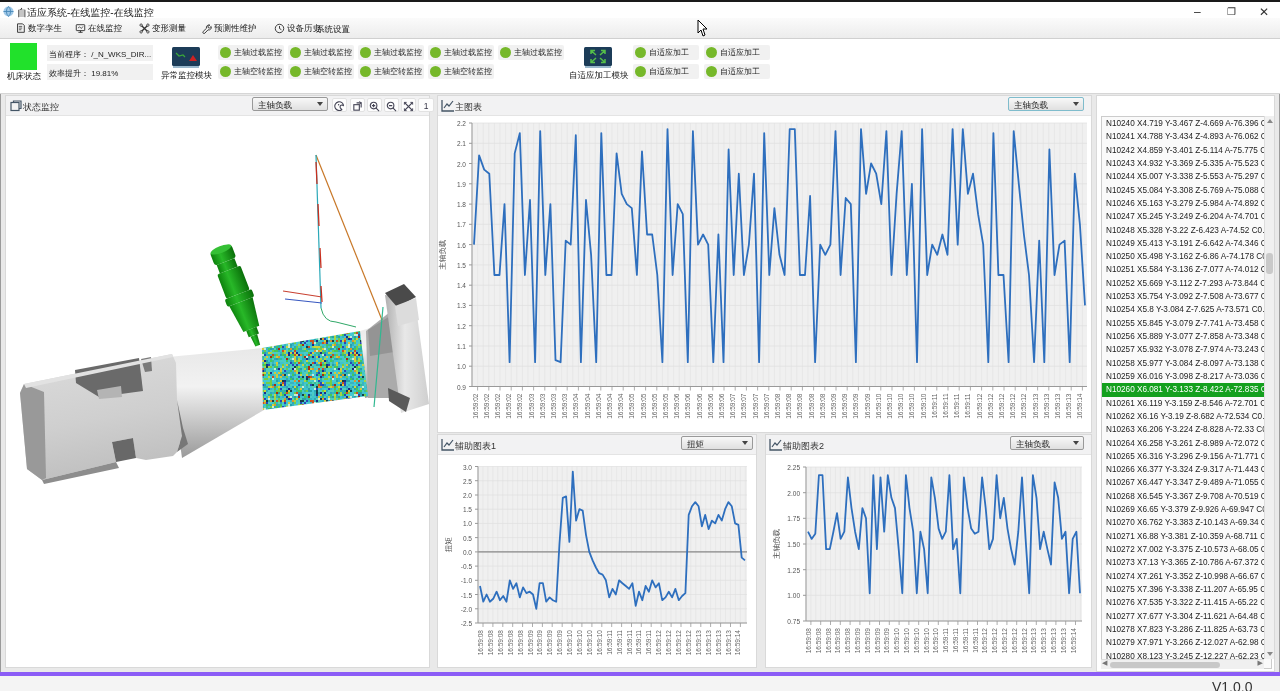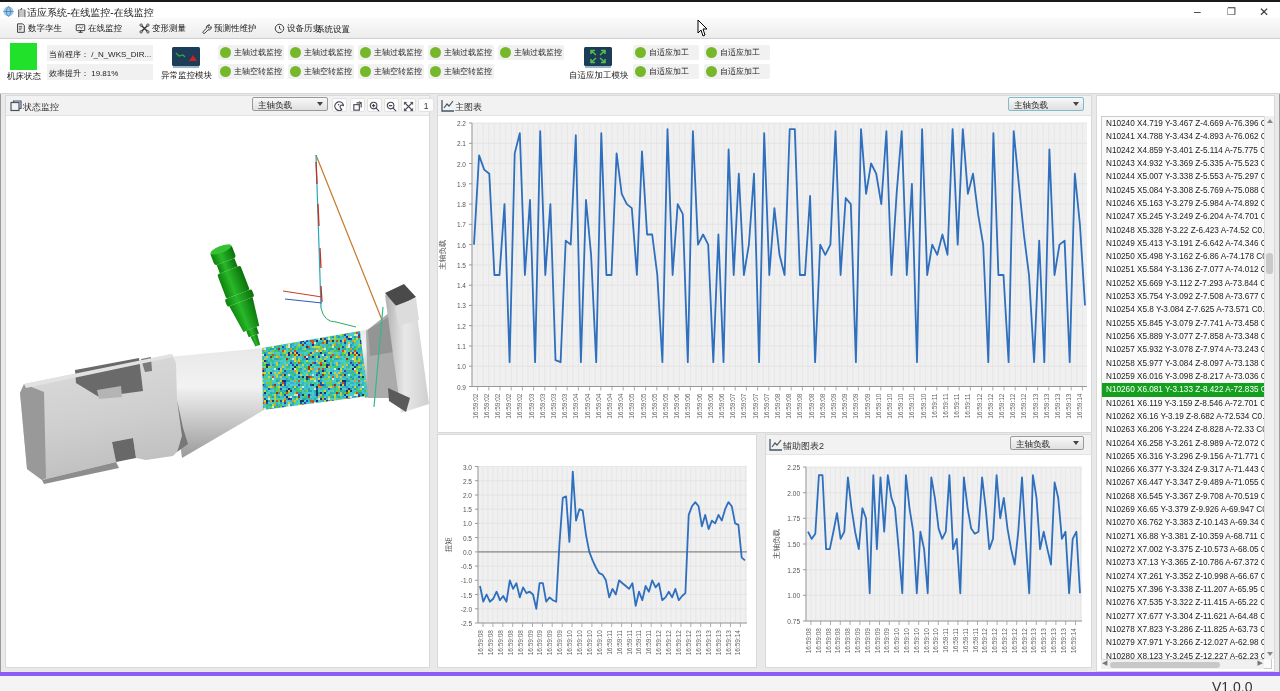--- a/index.html
+++ b/index.html
@@ -1287,20 +1287,28 @@
       <line x1="633.2" y1="270.5" x2="633.2" y2="274.5" stroke="#999" stroke-width="0.8"></line>
       <text x="633.2" y="277.5" font-size="6.5" fill="#666" transform="rotate(-90 633.2 277.5)" text-anchor="end">16:59:13</text>
       <line x1="644.4" y1="270.5" x2="644.4" y2="274.5" stroke="#999" stroke-width="0.8"></line>
       <text x="644.4" y="277.5" font-size="6.5" fill="#666" transform="rotate(-90 644.4 277.5)" text-anchor="end">16:59:14</text>
       <text x="7" y="138.75" font-size="7.5" fill="#444" transform="rotate(-90 7 138.75)" text-anchor="middle">主轴负载</text>
       <polyline points="36.0,128.6 41.1,39.4 46.2,53.6 51.3,57.7 56.4,159.0 61.5,159.0 66.5,88.1 71.6,246.2 76.7,37.4 81.8,17.1 86.9,159.0 92.0,84.0 97.1,246.2 102.2,15.1 107.3,159.0 112.4,88.1 117.5,244.2 122.6,246.2 127.7,124.6 132.7,128.6 137.8,19.2 142.9,246.2 148.0,84.0 153.1,138.8 158.2,246.2 163.3,17.1 168.4,159.0 173.5,159.0 178.6,37.4 183.7,77.9 188.8,88.1 193.8,92.1 198.9,159.0 204.0,35.4 209.1,118.5 214.2,118.5 219.3,159.0 224.4,246.2 229.5,13.1 234.6,159.0 239.7,88.1 244.8,98.2 249.8,246.2 254.9,15.1 260.0,128.6 265.1,118.5 270.2,128.6 275.3,246.2 280.4,118.5 285.5,246.2 290.6,33.4 295.7,159.0 300.8,57.7 305.9,159.0 310.9,128.6 316.0,57.7 321.1,246.2 326.2,17.1 331.3,159.0 336.4,92.1 341.5,138.8 346.6,159.0 351.7,13.1 356.8,13.1 361.9,159.0 367.0,159.0 372.1,80.0 377.1,246.2 382.2,128.6 387.3,138.8 392.4,128.6 397.5,15.1 402.6,159.0 407.7,82.0 412.8,88.1 417.9,246.2 423.0,13.1 428.1,77.9 433.1,47.5 438.2,57.7 443.3,88.1 448.4,15.1 453.5,159.0 458.6,77.9 463.7,15.1 468.8,159.0 473.9,67.8 479.0,246.2 484.1,13.1 489.2,159.0 494.2,128.6 499.3,138.8 504.4,118.5 509.5,138.8 514.6,13.1 519.7,128.6 524.8,13.1 529.9,77.9 535.0,57.7 540.1,98.2 545.2,128.6 550.3,246.2 555.4,17.1 560.4,159.0 565.5,159.0 570.6,246.2 575.7,15.1 580.8,67.8 585.9,118.5 591.0,159.0 596.1,246.2 601.2,124.6 606.3,246.2 611.4,33.4 616.5,159.0 621.5,128.6 626.6,124.6 631.7,246.2 636.8,57.7 641.9,108.3 647.0,189.4" fill="none" stroke="#2e6fbe" stroke-width="1.8" stroke-linejoin="round"></polyline>
     </svg>
 </div>
 
 <div class="panel" style="left:437px;top:434px;width:320px;height:234px;">
+ <div class="phead">
+  <svg style="position:absolute;left:3px;top:4px" width="13" height="12" viewBox="0 0 13 12">
+        <path d="M1 0v11h12" fill="none" stroke="#456" stroke-width="1.3"></path>
+        <path d="M3 8l3-4 2 2 4-5" fill="none" stroke="#456" stroke-width="1.2"></path>
+      </svg>
+  <span class="ttl">辅助图表1</span>
+  <div class="dd" style="left:243px;top:1px;width:72px;">扭矩<span class="ar"></span></div>
+ </div>
  <svg style="position:absolute;left:0;top:20px" width="318" height="212" viewBox="0 0 318 212">
       <rect x="40" y="11.5" width="269" height="156.5" fill="#f0f0f0"></rect>
       <path d="M40.0 11.5V168 M45.0 11.5V168 M49.9 11.5V168 M54.9 11.5V168 M59.8 11.5V168 M64.8 11.5V168 M69.7 11.5V168 M74.7 11.5V168 M79.6 11.5V168 M84.6 11.5V168 M89.5 11.5V168 M94.5 11.5V168 M99.4 11.5V168 M104.4 11.5V168 M109.3 11.5V168 M114.3 11.5V168 M119.2 11.5V168 M124.2 11.5V168 M129.1 11.5V168 M134.1 11.5V168 M139.0 11.5V168 M144.0 11.5V168 M148.9 11.5V168 M153.8 11.5V168 M158.8 11.5V168 M163.7 11.5V168 M168.7 11.5V168 M173.6 11.5V168 M178.6 11.5V168 M183.5 11.5V168 M188.5 11.5V168 M193.4 11.5V168 M198.4 11.5V168 M203.3 11.5V168 M208.3 11.5V168 M213.2 11.5V168 M218.2 11.5V168 M223.1 11.5V168 M228.1 11.5V168 M233.0 11.5V168 M238.0 11.5V168 M242.9 11.5V168 M247.9 11.5V168 M252.8 11.5V168 M257.8 11.5V168 M262.7 11.5V168 M267.7 11.5V168 M272.6 11.5V168 M277.6 11.5V168 M282.5 11.5V168 M287.5 11.5V168 M292.4 11.5V168 M297.4 11.5V168 M302.3 11.5V168 M307.3 11.5V168" stroke="#e4e4e4" stroke-width="0.7" fill="none"></path>
       <path d="M40 168.0H309 M40 153.8H309 M40 139.5H309 M40 125.3H309 M40 111.1H309 M40 96.9H309 M40 82.6H309 M40 68.4H309 M40 54.2H309 M40 40.0H309 M40 25.7H309 M40 11.5H309" stroke="#e0e0e0" stroke-width="0.7" fill="none"></path>
       <text x="34" y="171.0" font-size="6.5" fill="#555" text-anchor="end">-2.5</text>
       <line x1="37" y1="168.0" x2="40" y2="168.0" stroke="#999" stroke-width="1"></line>
       <text x="34" y="156.8" font-size="6.5" fill="#555" text-anchor="end">-2.0</text>
       <line x1="37" y1="153.8" x2="40" y2="153.8" stroke="#999" stroke-width="1"></line>
       <text x="34" y="142.5" font-size="6.5" fill="#555" text-anchor="end">-1.5</text>
       <line x1="37" y1="139.5" x2="40" y2="139.5" stroke="#999" stroke-width="1"></line>

